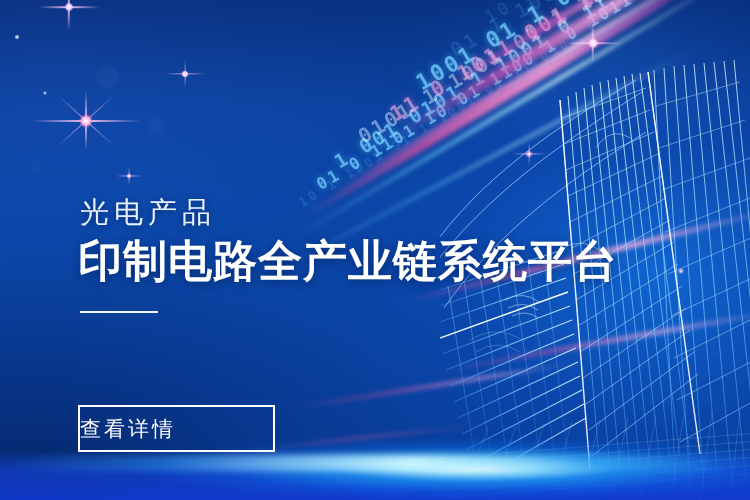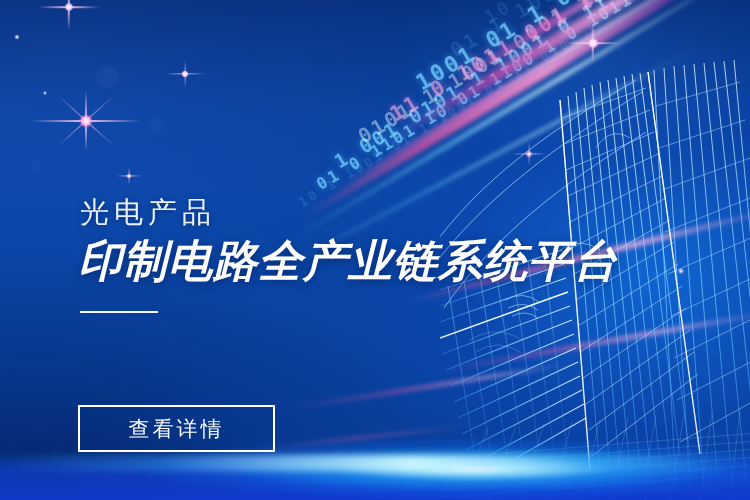--- a/index.html
+++ b/index.html
@@ -88,34 +88,33 @@
   #eyebrow{
     position:absolute;left:80px;top:198px;
     font-size:29px;line-height:1;color:#eaf2ff;letter-spacing:5px;
     text-shadow:0 1px 6px rgba(0,20,70,0.55);
   }
   #headline{
     position:absolute;left:78px;top:239px;
     font-size:44px;line-height:1;font-weight:700;color:#ffffff;
     letter-spacing:1px;
     text-shadow:0 2px 10px rgba(0,25,80,0.6);
-    font-style:italic;
   }
   #divider{
     position:absolute;left:80px;top:311px;width:78px;height:2px;background:#ffffff;opacity:.95;
   }
   #subtitle{
     position:absolute;left:79px;top:327px;width:530px;
     font-size:13px;line-height:25px;color:#e9f1ff;letter-spacing:.4px;
     text-shadow:0 1px 5px rgba(0,20,70,0.6);
   }
   #cta{
     position:absolute;left:78px;top:405px;width:197px;height:47px;
     border:2px solid #ffffff;background:transparent;
-    display:flex;align-items:center;justify-content:center;
+    display:flex;align-items:center;justify-content:flex-start;
     color:#ffffff;font-size:21px;letter-spacing:3px;
     cursor:pointer;box-sizing:border-box;
   }
 </style>
 </head>
 <body>
 
 <div class="banner">
 
   <div class="layer" id="bg-base"></div>

